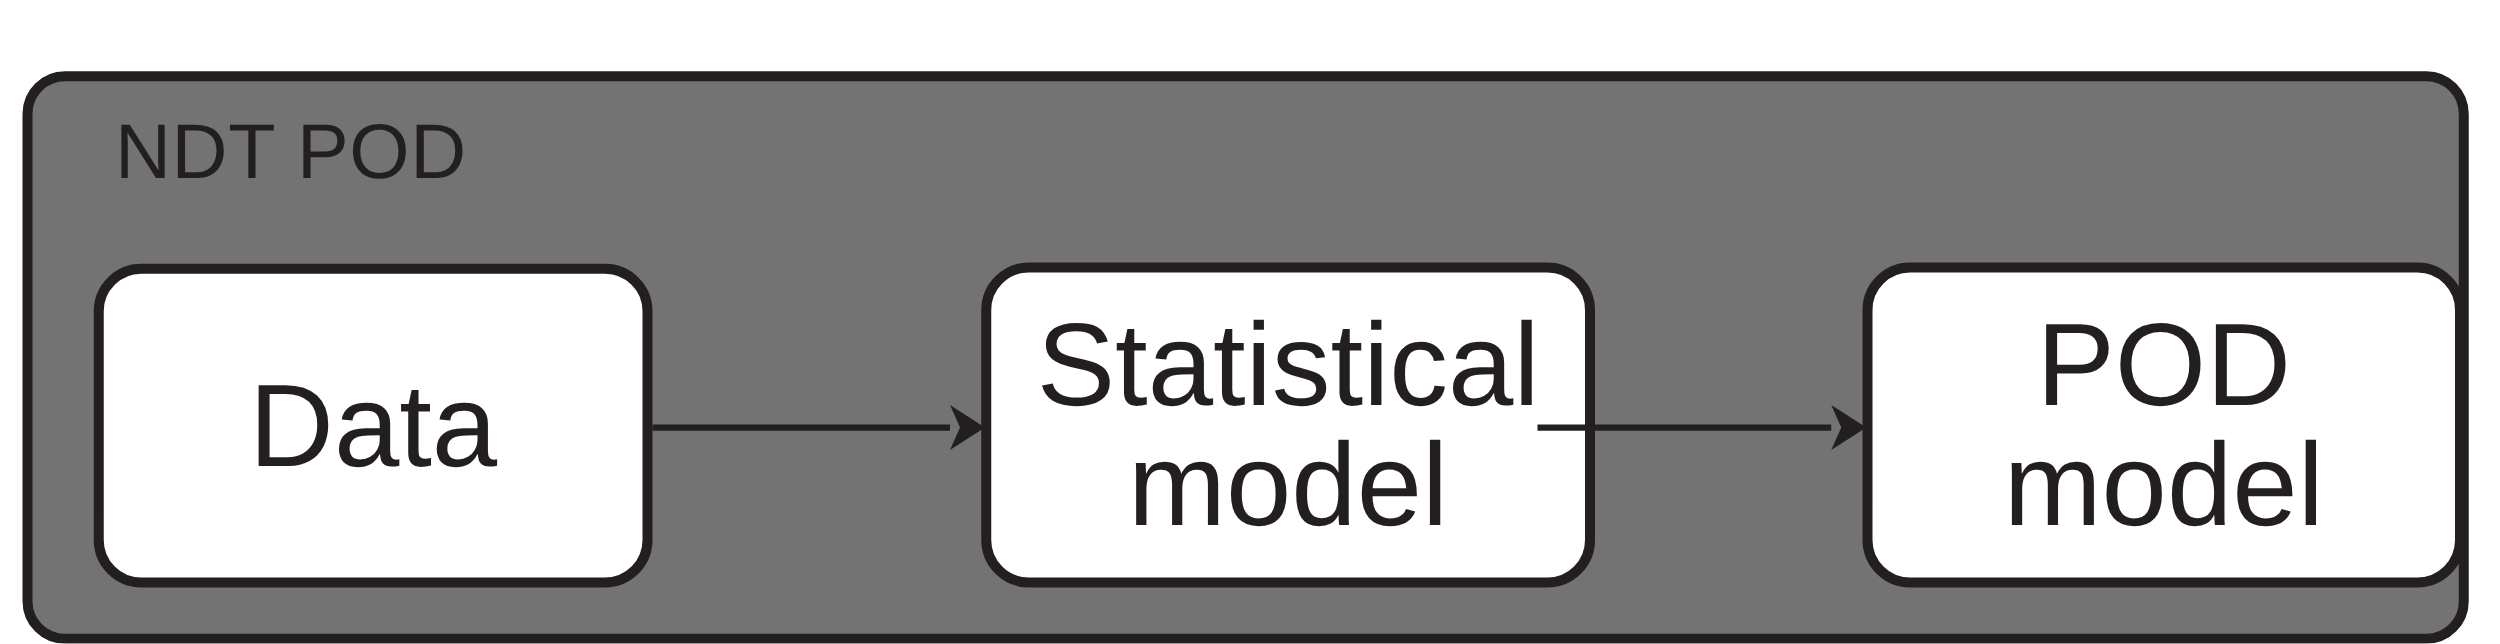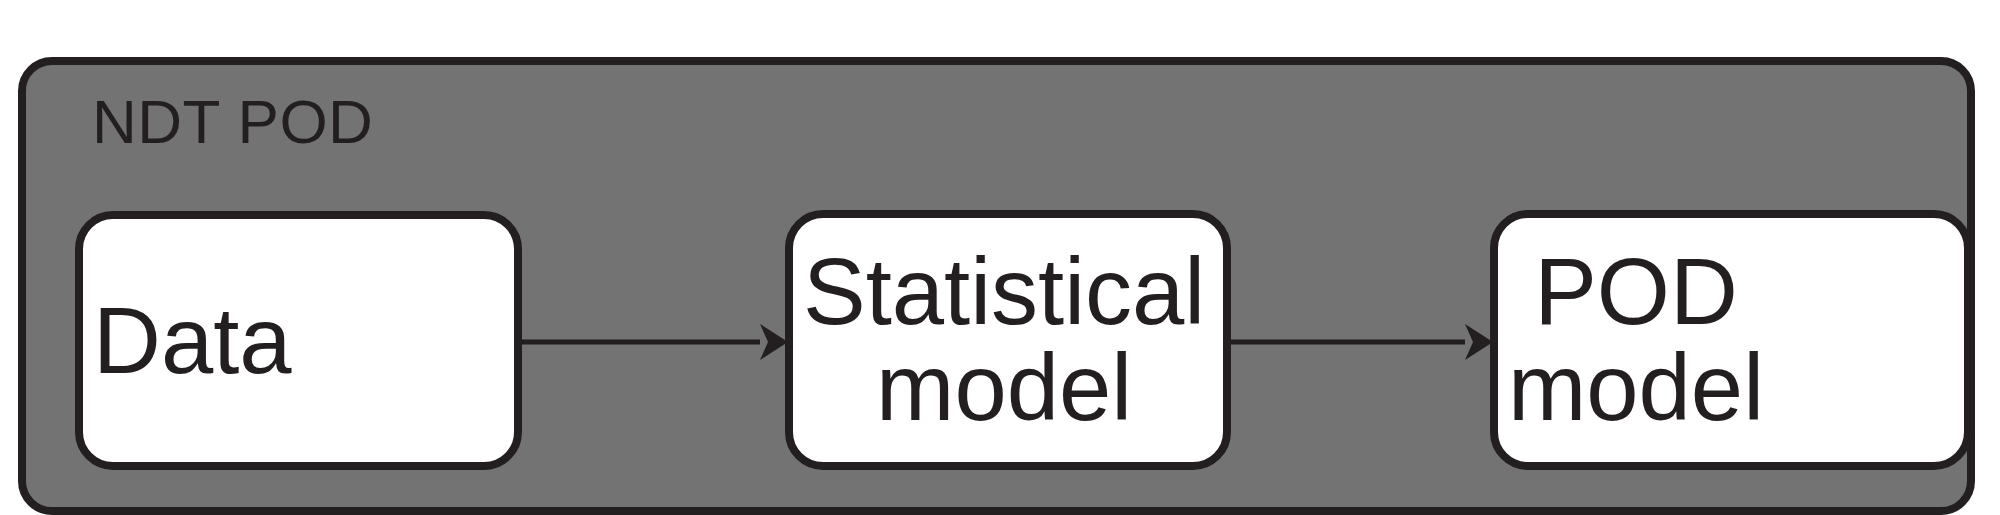--- a/index.html
+++ b/index.html
@@ -43,32 +43,33 @@
 
   
   .node-box {
     position: absolute;
     box-sizing: border-box;
     background: #ffffff;
     border: 8px solid #231f20;
     border-radius: 38px;
     display: flex;
     align-items: center;
+    justify-content: center;
     text-align: center;
   }
   .node-label {
     font-size: 94px;
     line-height: 1.02;
     color: #231f20;
     white-space: pre-line;
     padding: 0 10px;
   }
 
   #node-data        { left: 49px;  top: 146px; width: 447px; height: 259px; }
-  #node-statistical { left: 759px; top: 145px; width: 446px; height: 260px; }
+  #node-statistical { left: 759px; top: 145px; width: 491px; height: 260px; }
   #node-pod         { left: 1464px;top: 145px; width: 482px; height: 260px; }
 
   
   .connector {
     position: absolute;
     top: 247px;
     height: 60px;
     overflow: visible;
   }
   #connector-1 { left: 496px; width: 266px; }

